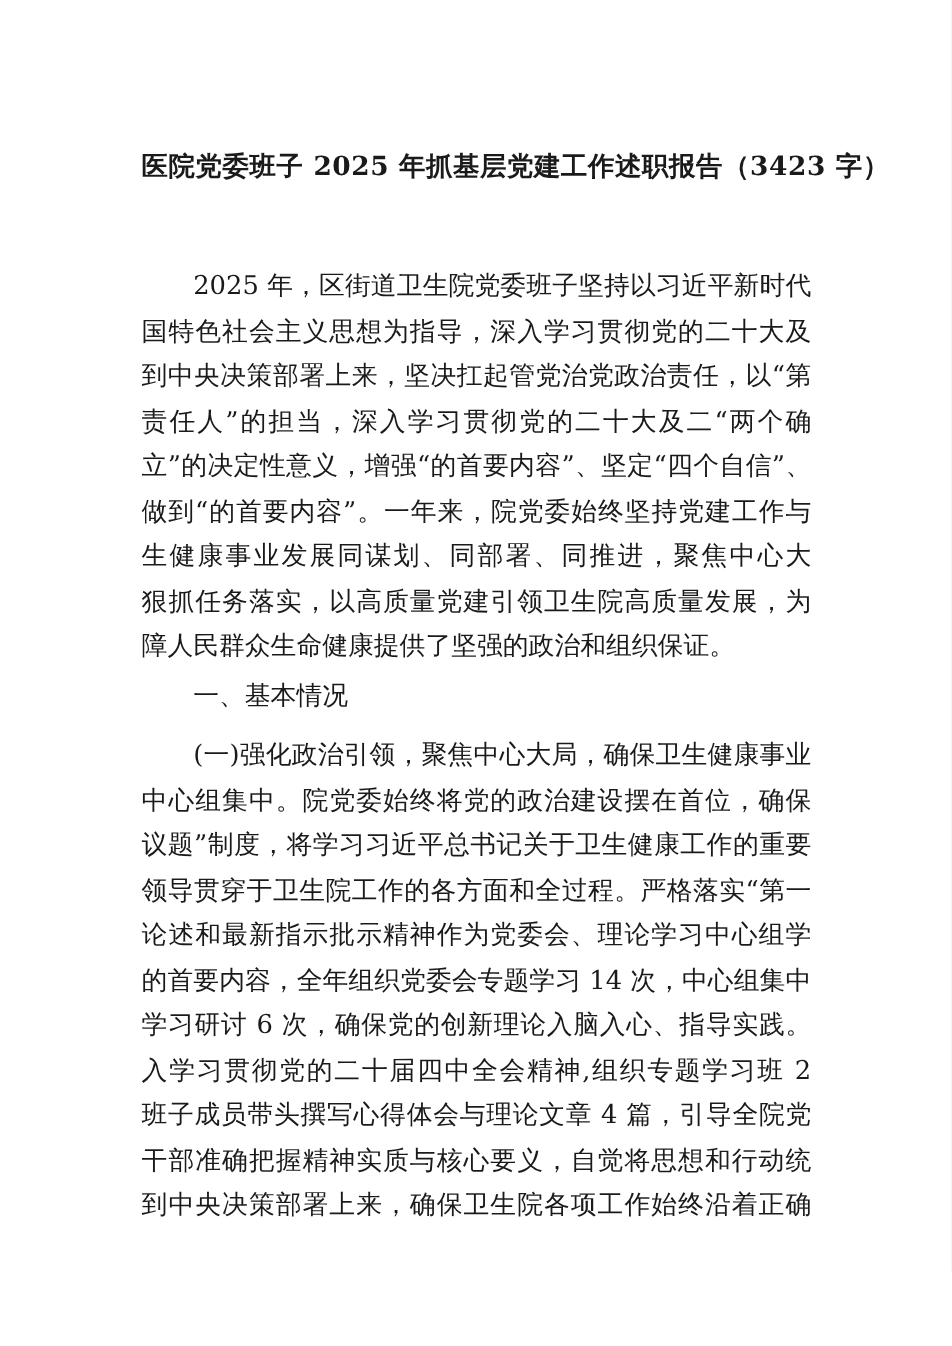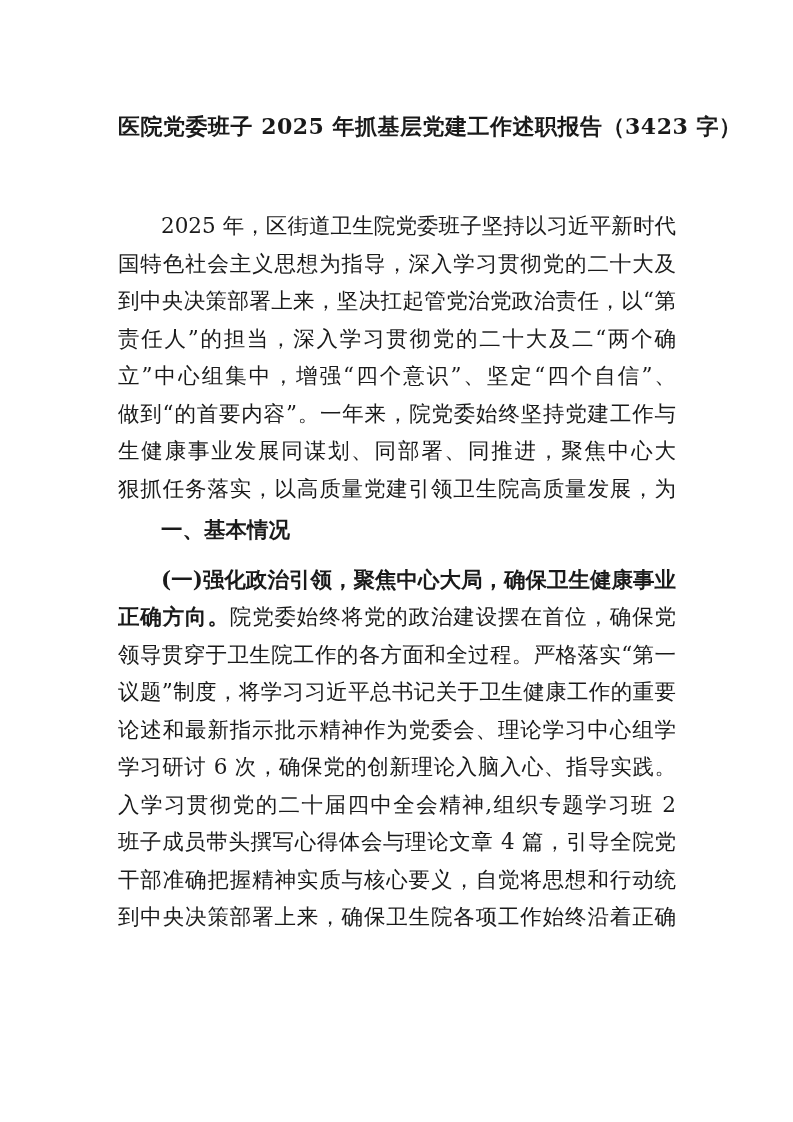--- a/index.html
+++ b/index.html
@@ -10,21 +10,21 @@
     height: 1122px;
     margin: 0 auto;
     background: #ffffff;
     color: #1a1a1a;
     font-family: "DejaVu Serif", "Liberation Serif", serif;
     overflow: hidden;
   }
   .content {
     position: absolute;
     left: 118px;
-    top: 109px;
+    top: 122px;
     width: 558px;
   }
   .doc-title {
     font-size: 22px;
     font-weight: 700;
     line-height: 34px;
     text-align: center;
     letter-spacing: 0.5px;
     margin-bottom: 64px;
     white-space: nowrap;
@@ -35,48 +35,50 @@
     font-size: 21.5px;
     line-height: 37.5px;
     height: 37.5px;
     overflow: hidden;
     text-align: justify;
     text-justify: inter-character;
     white-space: nowrap;
   }
   .line.fill { text-align-last: justify; white-space: normal; }
   .line.indent { text-indent: 43px; }
-  .bold { font-weight: 700; }
+  .bold { font-weight: 400; }
 </style>
 </head>
 <body>
 
 <div class="page">
   <div class="content">
     <div class="doc-title">医院党委班子 2025 年抓基层党建工作述职报告（3423 字）</div>
     <div id="doc-body">
         <div class="block paragraph">
           <div class="line fill indent"><span>2025 年，区街道卫生院党委班子坚持以习近平新时代中</span></div>
           <div class="line fill"><span>国特色社会主义思想为指导，深入学习贯彻党的二十大及二</span></div>
           <div class="line fill"><span>到中央决策部署上来，坚决扛起管党治党政治责任，以“第一</span></div>
           <div class="line fill"><span>责任人”的担当，深入学习贯彻党的二十大及二“两个确</span></div>
-          <div class="line fill"><span>立”中心组集中，增强“四个意识”、坚定“四个自信”、</span></div>
+          <div class="line fill"><span>立”的决定性意义，增强“的首要内容”、坚定“四个自信”、</span></div>
           <div class="line fill"><span>做到“的首要内容”。一年来，院党委始终坚持党建工作与卫</span></div>
           <div class="line fill"><span>生健康事业发展同谋划、同部署、同推进，聚焦中心大局，</span></div>
           <div class="line fill"><span>狠抓任务落实，以高质量党建引领卫生院高质量发展，为保</span></div>
+          <div class="line"><span>障人民群众生命健康提供了坚强的政治和组织保证。</span></div>
         </div>
         <div class="block heading">
           <div class="line indent"><span class="bold">一、基本情况</span></div>
         </div>
         <div class="block paragraph">
           <div class="line fill indent"><span class="bold">(一)强化政治引领，聚焦中心大局，确保卫生健康事业</span></div>
-          <div class="line fill"><span class="bold">正确方向。</span><span>院党委始终将党的政治建设摆在首位，确保党的</span></div>
+          <div class="line fill"><span class="bold">中心组集中。</span><span>院党委始终将党的政治建设摆在首位，确保党的</span></div>
+          <div class="line fill"><span>议题”制度，将学习习近平总书记关于卫生健康工作的重要</span></div>
           <div class="line fill"><span>领导贯穿于卫生院工作的各方面和全过程。严格落实“第一</span></div>
-          <div class="line fill"><span>议题”制度，将学习习近平总书记关于卫生健康工作的重要</span></div>
           <div class="line fill"><span>论述和最新指示批示精神作为党委会、理论学习中心组学习</span></div>
+          <div class="line fill"><span>的首要内容，全年组织党委会专题学习 14 次，中心组集中</span></div>
           <div class="line fill"><span>学习研讨 6 次，确保党的创新理论入脑入心、指导实践。深</span></div>
           <div class="line fill"><span>入学习贯彻党的二十届四中全会精神,组织专题学习班 2 期，</span></div>
           <div class="line fill"><span>班子成员带头撰写心得体会与理论文章 4 篇，引导全院党员</span></div>
           <div class="line fill"><span>干部准确把握精神实质与核心要义，自觉将思想和行动统一</span></div>
           <div class="line fill"><span>到中央决策部署上来，确保卫生院各项工作始终沿着正确的</span></div>
         </div>
       </div>
   </div>
 </div>
 

